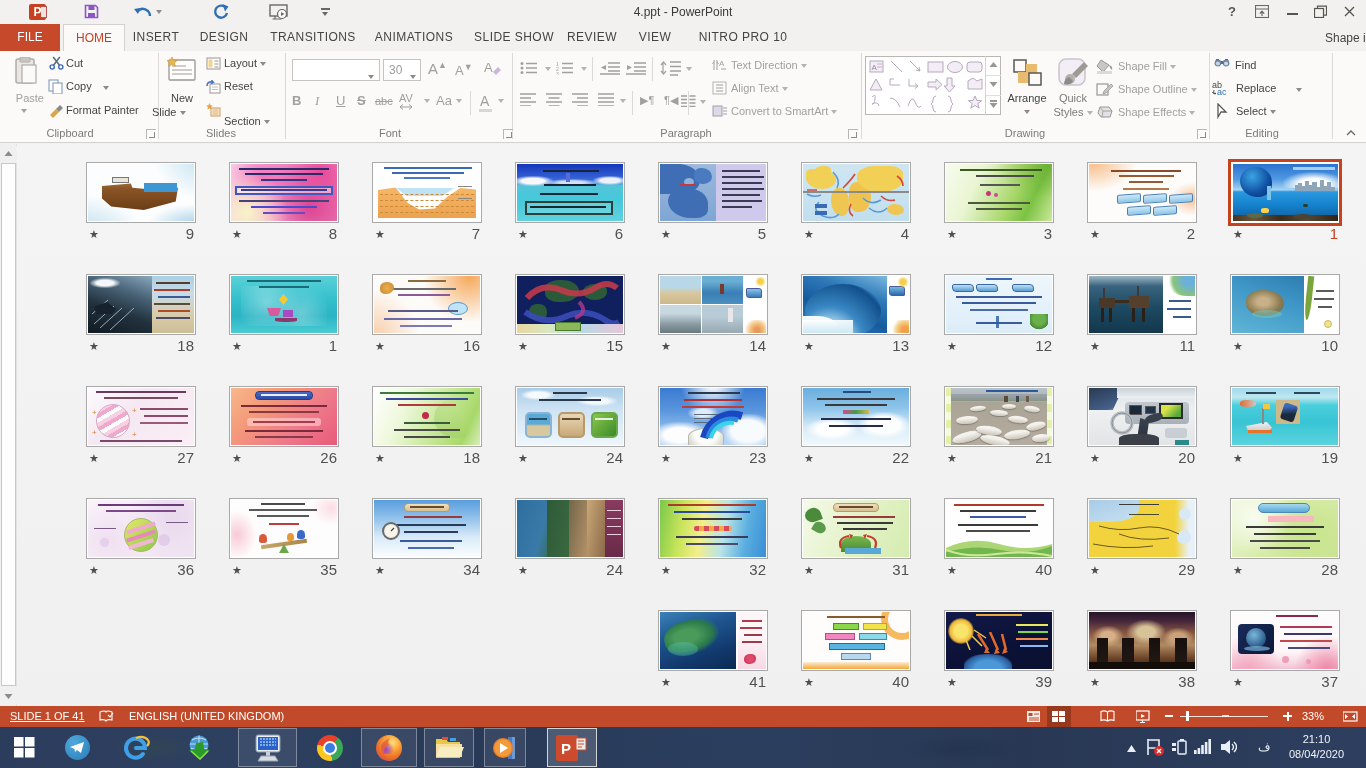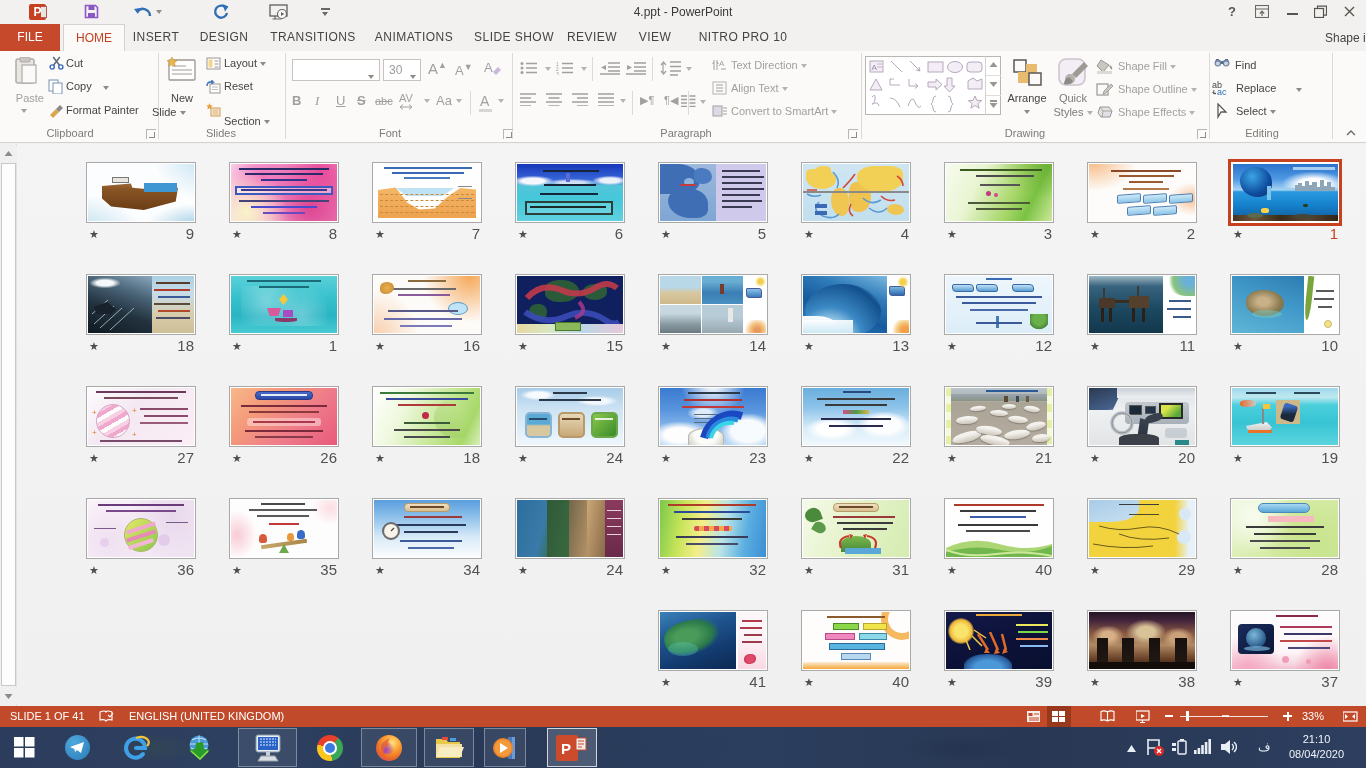--- a/index.html
+++ b/index.html
@@ -1084,21 +1084,21 @@
         <div class="ab" style="left:48px;top:28px;width:52px;height:2px;background:#c04a4a;"></div>
         <div class="ab" style="left:56px;top:35px;width:42px;height:2px;background:#4a4a7a;"></div>
         <div class="ab" style="left:50px;top:44px;width:7px;height:7px;background:rgba(240,140,170,.8);border-radius:50%;"></div>
         <div class="ab" style="left:74px;top:47px;width:5px;height:5px;background:rgba(240,140,170,.7);border-radius:50%;"></div>
       </div>
     </div>
   </div>
 <div class="star" style="left:1233px;top:676px;">★</div>
 <div class="num" style="left:1308px;top:673px;">37</div>
 <div class="ab statusbar">
-    <div class="ab" style="left:10px;top:4px;font-size:11px;">SLIDE 1 OF 41</div>
+    <div class="ab" style="left:10px;top:4px;font-size:11px;text-decoration:underline;">SLIDE 1 OF 41</div>
     <svg class="ab" style="left:99px;top:3px" width="15" height="14">
       <path d="M1 3 q5 -2 6 0 q1 -2 6 0 v8 q-5 -1 -6 1 q-1 -2 -6 -1 z" fill="none" stroke="#fff" stroke-width="1.1"></path>
       <path d="M9 6 l2 2 3 -4" stroke="#fff" fill="none" stroke-width="1.1"></path>
     </svg>
     <div class="ab" style="left:129px;top:4px;font-size:11px;">ENGLISH (UNITED KINGDOM)</div>
     <svg class="ab" style="left:1027px;top:4px" width="14" height="13">
       <rect x="0" y="1" width="13" height="11" fill="#fff" opacity=".9"></rect>
       <rect x="1.5" y="3" width="4" height="3" fill="#c04a29"></rect>
       <path d="M7 4 h5 M2 8 h10 M2 10 h10" stroke="#c04a29"></path>
     </svg>

